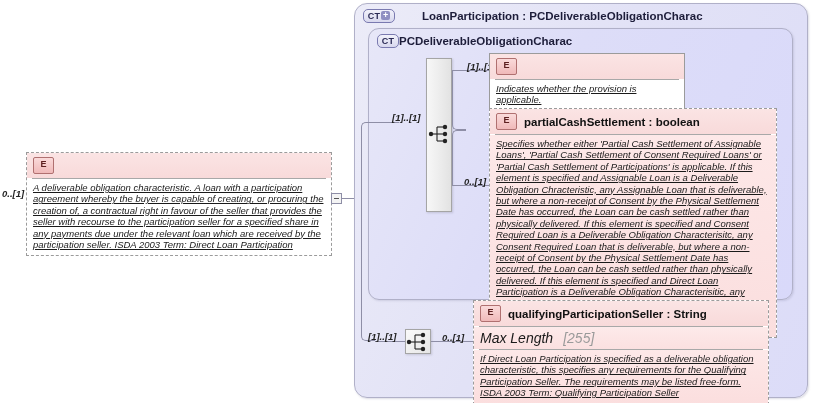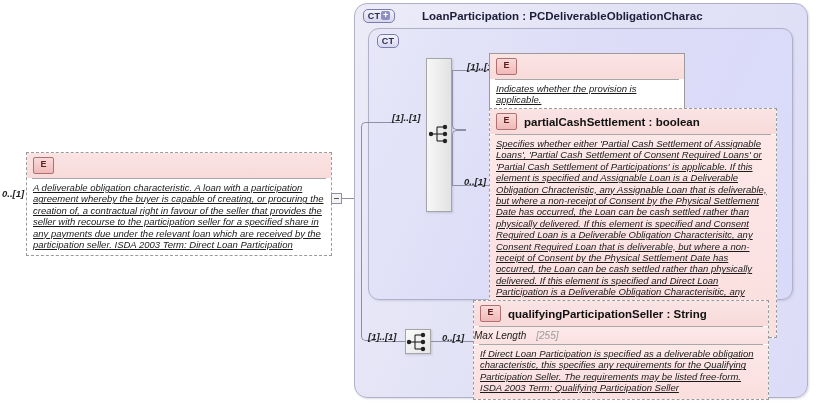--- a/index.html
+++ b/index.html
@@ -131,22 +131,22 @@
   .elem-doc {
     padding: 3px 6px 5px 6px;
     font-size: 9.5px;
     font-style: italic;
     line-height: 11.4px;
     color: #1a1a1a;
     text-decoration: underline;
   }
   .elem-doc.pinkbg { background: linear-gradient(#fde8e8, #fbdede); }
   .elem-facet {
-    padding: 3px 6px 3px 0;
-    font-size: 10px;
+    padding: 3px 6px 3px 6px;
+    font-size: 14px;
     font-style: italic;
     color: #1a1a1a;
     background: linear-gradient(#fdeaea, #fbe0e0);
     white-space: nowrap;
   }
   .elem-facet .facet-val {
     color: #9a9a9a;
     font-style: italic;
     margin-left: 10px;
   }
@@ -226,20 +226,21 @@
   <div class="ct-badge" style="left:8px; top:5px; width:32px;">
     <span>CT</span><span class="plus">+</span>
   </div>
   <div id="outer-title">LoanParticipation : PCDeliverableObligationCharac</div>
 </div>
 
 <div class="abs" id="inner-frame">
   <div class="ct-badge" style="left:8px; top:5px; width:22px;">
     <span>CT</span>
   </div>
+  <div id="inner-title">PCDeliverableObligationCharac</div>
 </div>
 
 <div class="conn-round" style="left:361px; top:122px; width:14px; height:77px; border-radius:5px 0 0 0; border-bottom:none;"></div>
 <div class="conn-round" style="left:361px; top:198px; width:14px; height:143px; border-radius:0 0 0 5px; border-top:none;"></div>
 <div class="line-h" style="left:375px; top:122px; width:24px;"></div>
 <div class="line-h" style="left:375px; top:341px; width:30px;"></div>
 
 <div class="card" style="left:392px; top:112px;">[1]..[1]</div>
 <div class="card" style="left:368px; top:331px;">[1]..[1]</div>
 

